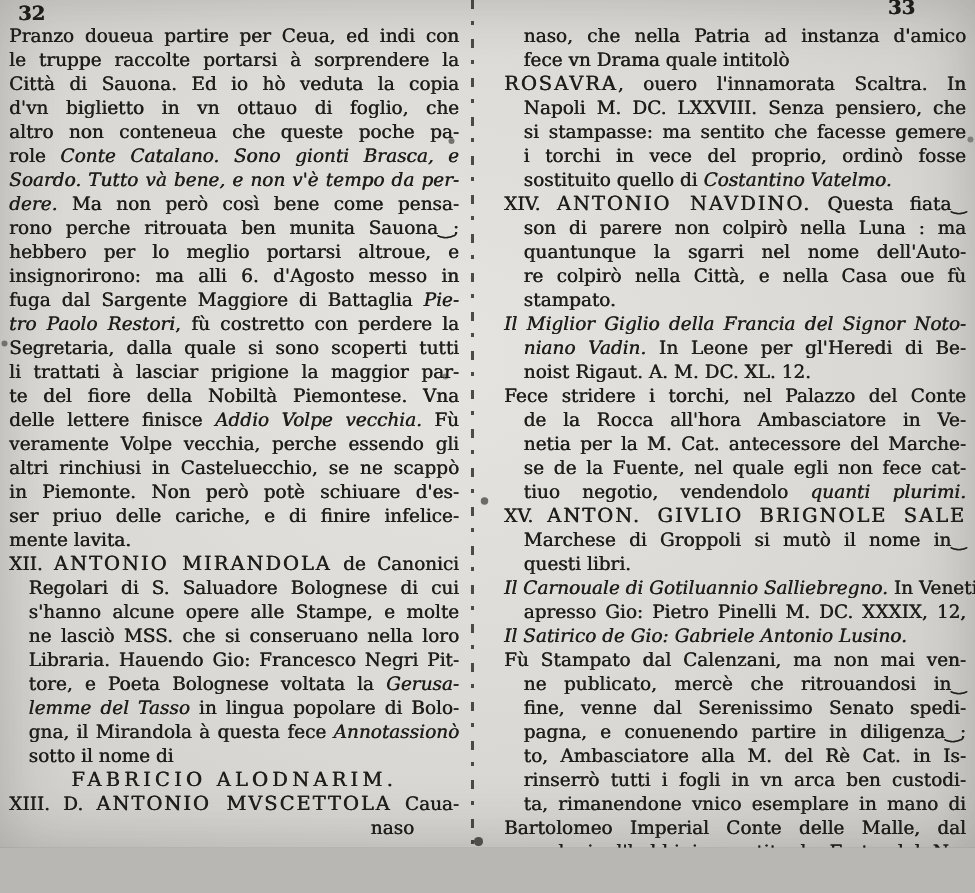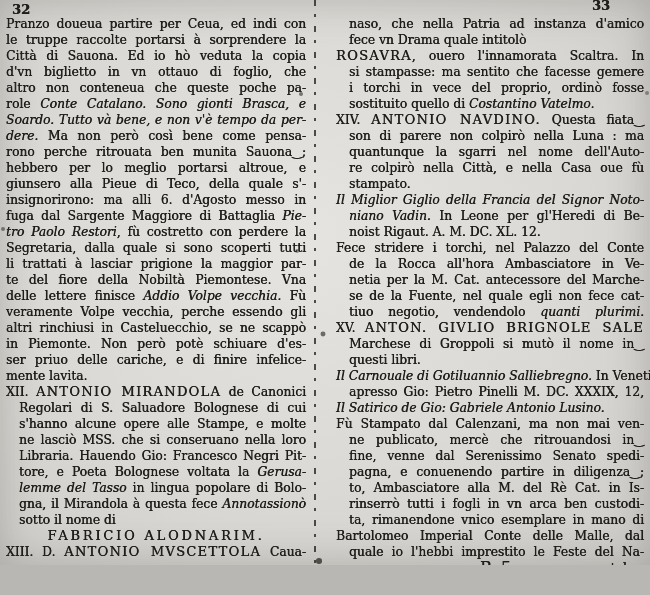--- a/index.html
+++ b/index.html
@@ -62,21 +62,20 @@
         <div class="line a-j in-0"><span>Pranzo doueua partire per Ceua, ed indi con</span></div>
         <div class="line a-j in-0"><span>le truppe raccolte portarsi à sorprendere la</span></div>
         <div class="line a-j in-0"><span>Città di Sauona. Ed io hò veduta la copia</span></div>
         <div class="line a-j in-0"><span>d'vn biglietto in vn ottauo di foglio, che</span></div>
         <div class="line a-j in-0"><span>altro non conteneua che queste poche pa-</span></div>
         <div class="line a-j in-0"><span>role </span><span class="it">Conte Catalano. Sono gionti Brasca, e</span></div>
         <div class="line a-j in-0"><span class="it">Soardo. Tutto và bene, e non v'è tempo da per-</span></div>
         <div class="line a-j in-0"><span class="it">dere.</span><span> Ma non però così bene come pensa-</span></div>
         <div class="line a-j in-0"><span>rono perche ritrouata ben munita Sauona‿;</span></div>
         <div class="line a-j in-0"><span>hebbero per lo meglio portarsi altroue, e</span></div>
-        <div class="line a-j in-0"><span>giunsero alla Pieue di Teco, della quale s'-</span></div>
         <div class="line a-j in-0"><span>insignorirono: ma alli 6. d'Agosto messo in</span></div>
         <div class="line a-j in-0"><span>fuga dal Sargente Maggiore di Battaglia </span><span class="it">Pie-</span></div>
         <div class="line a-j in-0"><span class="it">tro Paolo Restori</span><span>, fù costretto con perdere la</span></div>
         <div class="line a-j in-0"><span>Segretaria, dalla quale si sono scoperti tutti</span></div>
         <div class="line a-j in-0"><span>li trattati à lasciar prigione la maggior par-</span></div>
         <div class="line a-j in-0"><span>te del fiore della Nobiltà Piemontese. Vna</span></div>
         <div class="line a-j in-0"><span>delle lettere finisce </span><span class="it">Addio Volpe vecchia.</span><span> Fù</span></div>
         <div class="line a-j in-0"><span>veramente Volpe vecchia, perche essendo gli</span></div>
         <div class="line a-j in-0"><span>altri rinchiusi in Casteluecchio, se ne scappò</span></div>
         <div class="line a-j in-0"><span>in Piemonte. Non però potè schiuare d'es-</span></div>
@@ -98,20 +97,21 @@
   </div>
 
   <div class="gutter-rule"></div>
 
   <div class="page page-right">
     <div class="folio folio-right">33</div>
     <div class="lines">
         <div class="line a-j in-1"><span>naso, che nella Patria ad instanza d'amico</span></div>
         <div class="line a-l in-1"><span>fece vn Drama quale intitolò</span></div>
         <div class="line a-j in-0"><span class="sp">ROSAVRA</span><span>, ouero l'innamorata Scaltra. In</span></div>
+        <div class="line a-j in-1"><span>Napoli M. DC. LXXVIII. Senza pensiero, che</span></div>
         <div class="line a-j in-1"><span>si stampasse: ma sentito che facesse gemere</span></div>
         <div class="line a-j in-1"><span>i torchi in vece del proprio, ordinò fosse</span></div>
         <div class="line a-l in-1"><span>sostituito quello di </span><span class="it">Costantino Vatelmo.</span></div>
         <div class="line a-j in-0"><span>XIV. </span><span class="sp">ANTONIO NAVDINO.</span><span> Questa fiata‿</span></div>
         <div class="line a-j in-1"><span>son di parere non colpirò nella Luna : ma</span></div>
         <div class="line a-j in-1"><span>quantunque la sgarri nel nome dell'Auto-</span></div>
         <div class="line a-j in-1"><span>re colpirò nella Città, e nella Casa oue fù</span></div>
         <div class="line a-l in-1"><span>stampato.</span></div>
         <div class="line a-j in-0"><span class="it">Il Miglior Giglio della Francia del Signor Noto-</span></div>
         <div class="line a-j in-1"><span class="it">niano Vadin.</span><span> In Leone per gl'Heredi di Be-</span></div>

